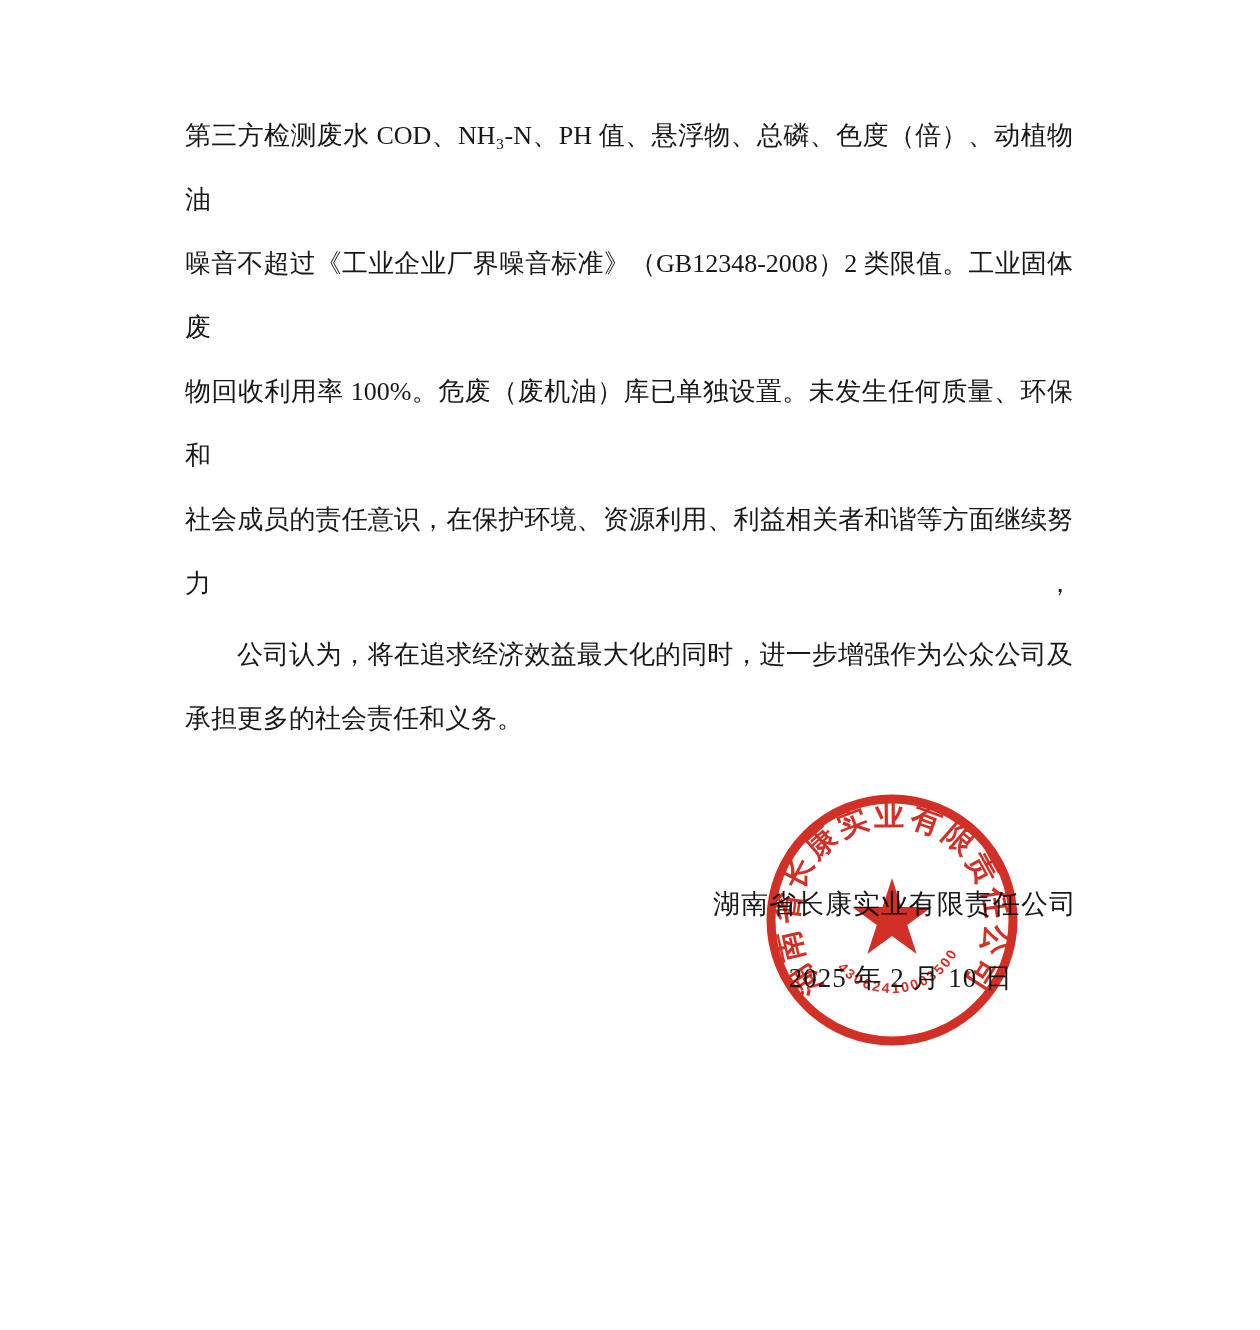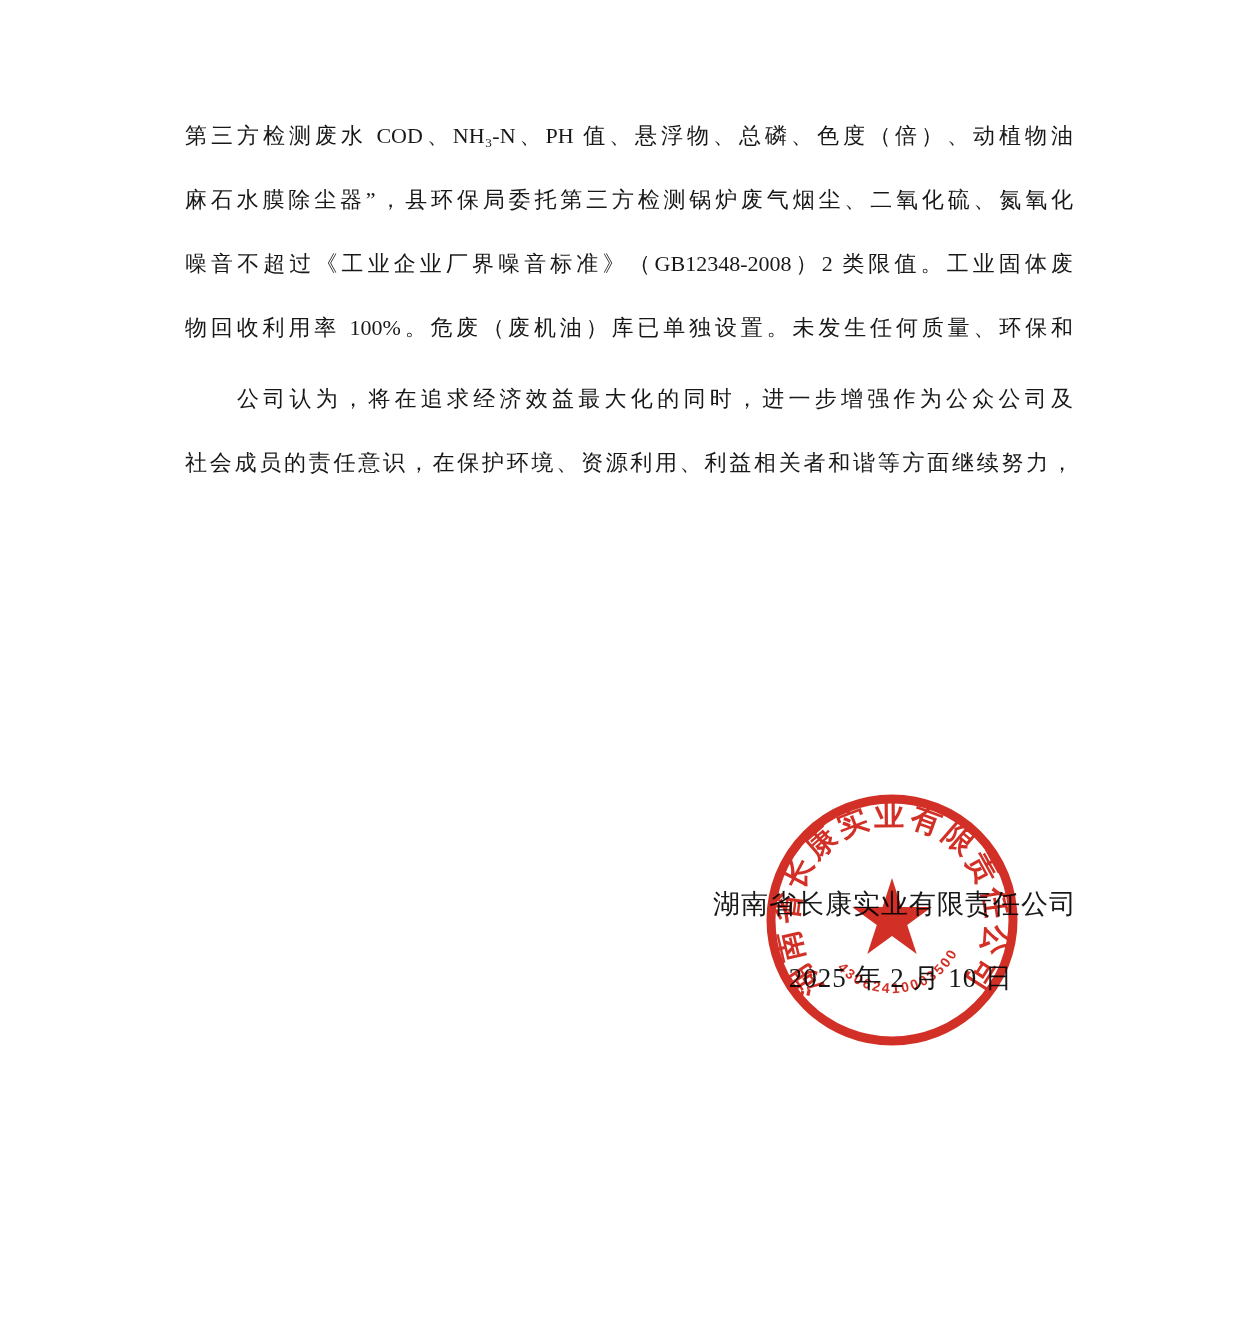--- a/index.html
+++ b/index.html
@@ -10,21 +10,21 @@
     background: #ffffff;
     overflow: hidden;
     font-family: "Liberation Serif", "DejaVu Serif", serif;
     color: #181818;
   }
   .content {
     position: absolute;
     left: 185px;
     top: 104px;
     width: 888px;
-    font-size: 22px;
+    font-size: 26px;
     line-height: 64px;
   }
   .line { display: block; }
   .just {
     text-align: justify;
     text-align-last: justify;
   }
   .indent { text-indent: 52px; }
   .gap { margin-top: 7px; }
 
@@ -69,25 +69,25 @@
     letter-spacing: 2.5px;
   }
 </style>
 </head>
 <body>
 
 <div class="page">
 
   <div class="content">
     <span class="line just">第三方检测废水 COD、NH₃-N、PH 值、悬浮物、总磷、色度（倍）、动植物油</span>
-    <span class="line just">麻石水膜除尘器”，县环保局委托第三方检测锅炉废气烟尘、二氧化硫、氮氧化</span>
     <span class="line just">噪音不超过《工业企业厂界噪音标准》（GB12348-2008）2 类限值。工业固体废</span>
     <span class="line just">物回收利用率 100%。危废（废机油）库已单独设置。未发生任何质量、环保和</span>
+    <span class="line just">社会成员的责任意识，在保护环境、资源利用、利益相关者和谐等方面继续努力，</span>
     <span class="line just indent gap">公司认为，将在追求经济效益最大化的同时，进一步增强作为公众公司及</span>
-    <span class="line just">社会成员的责任意识，在保护环境、资源利用、利益相关者和谐等方面继续努力，</span>
+    <span class="line">承担更多的社会责任和义务。</span>
   </div>
 
   <div class="signature">
     <div class="sig-company">湖南省长康实业有限责任公司</div>
     <div class="sig-date">2025 年 2 月 10 日</div>
   </div>
 
   <div class="seal">
     <svg viewBox="0 0 272 272" xmlns="http://www.w3.org/2000/svg">
 

